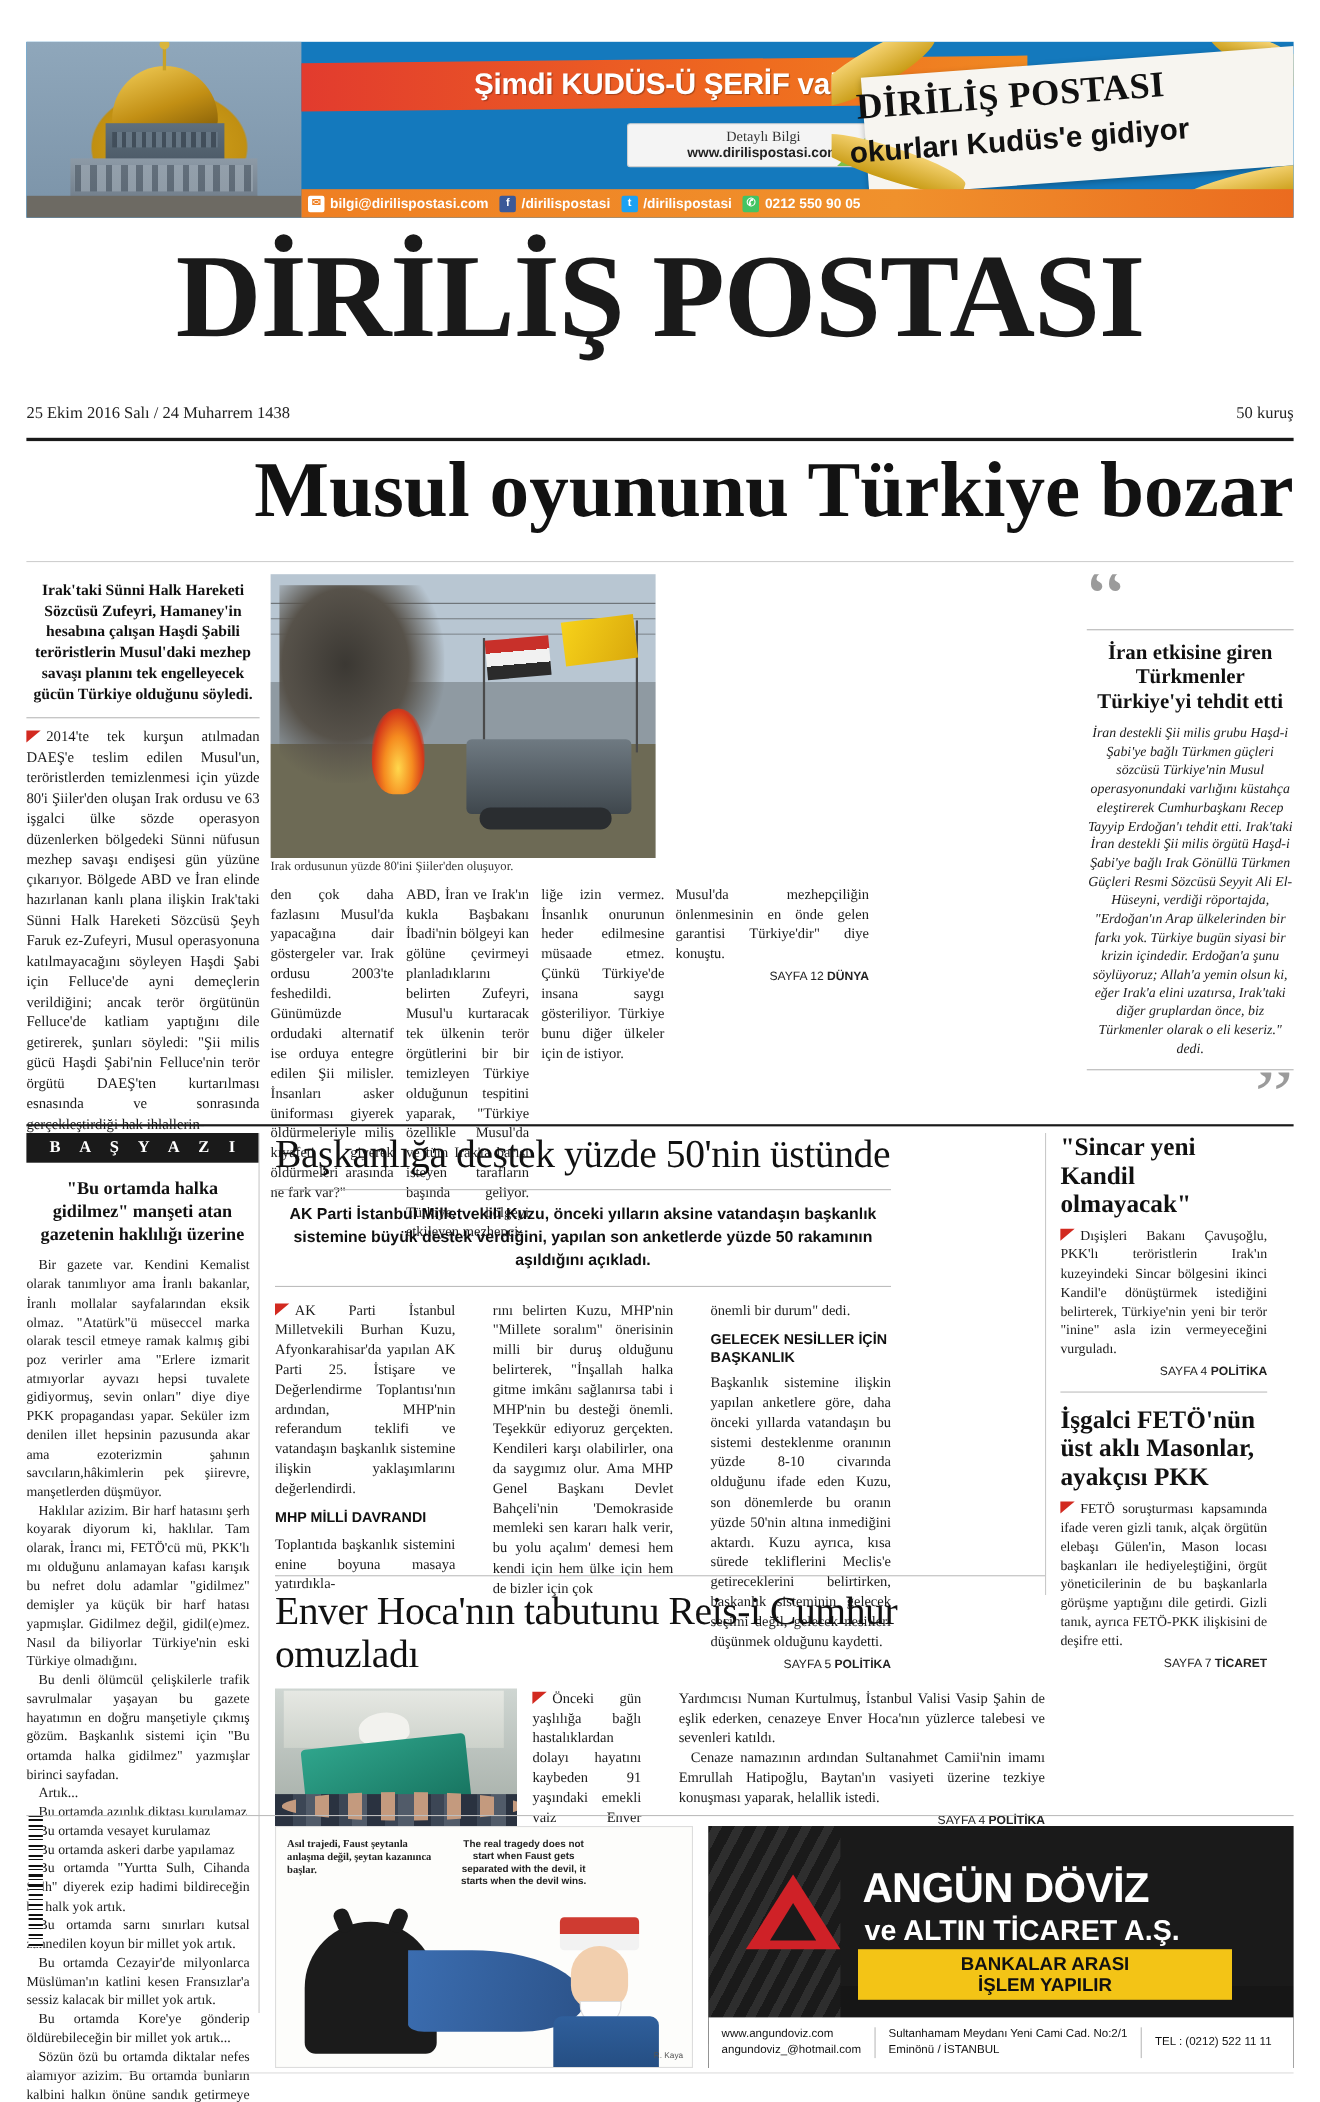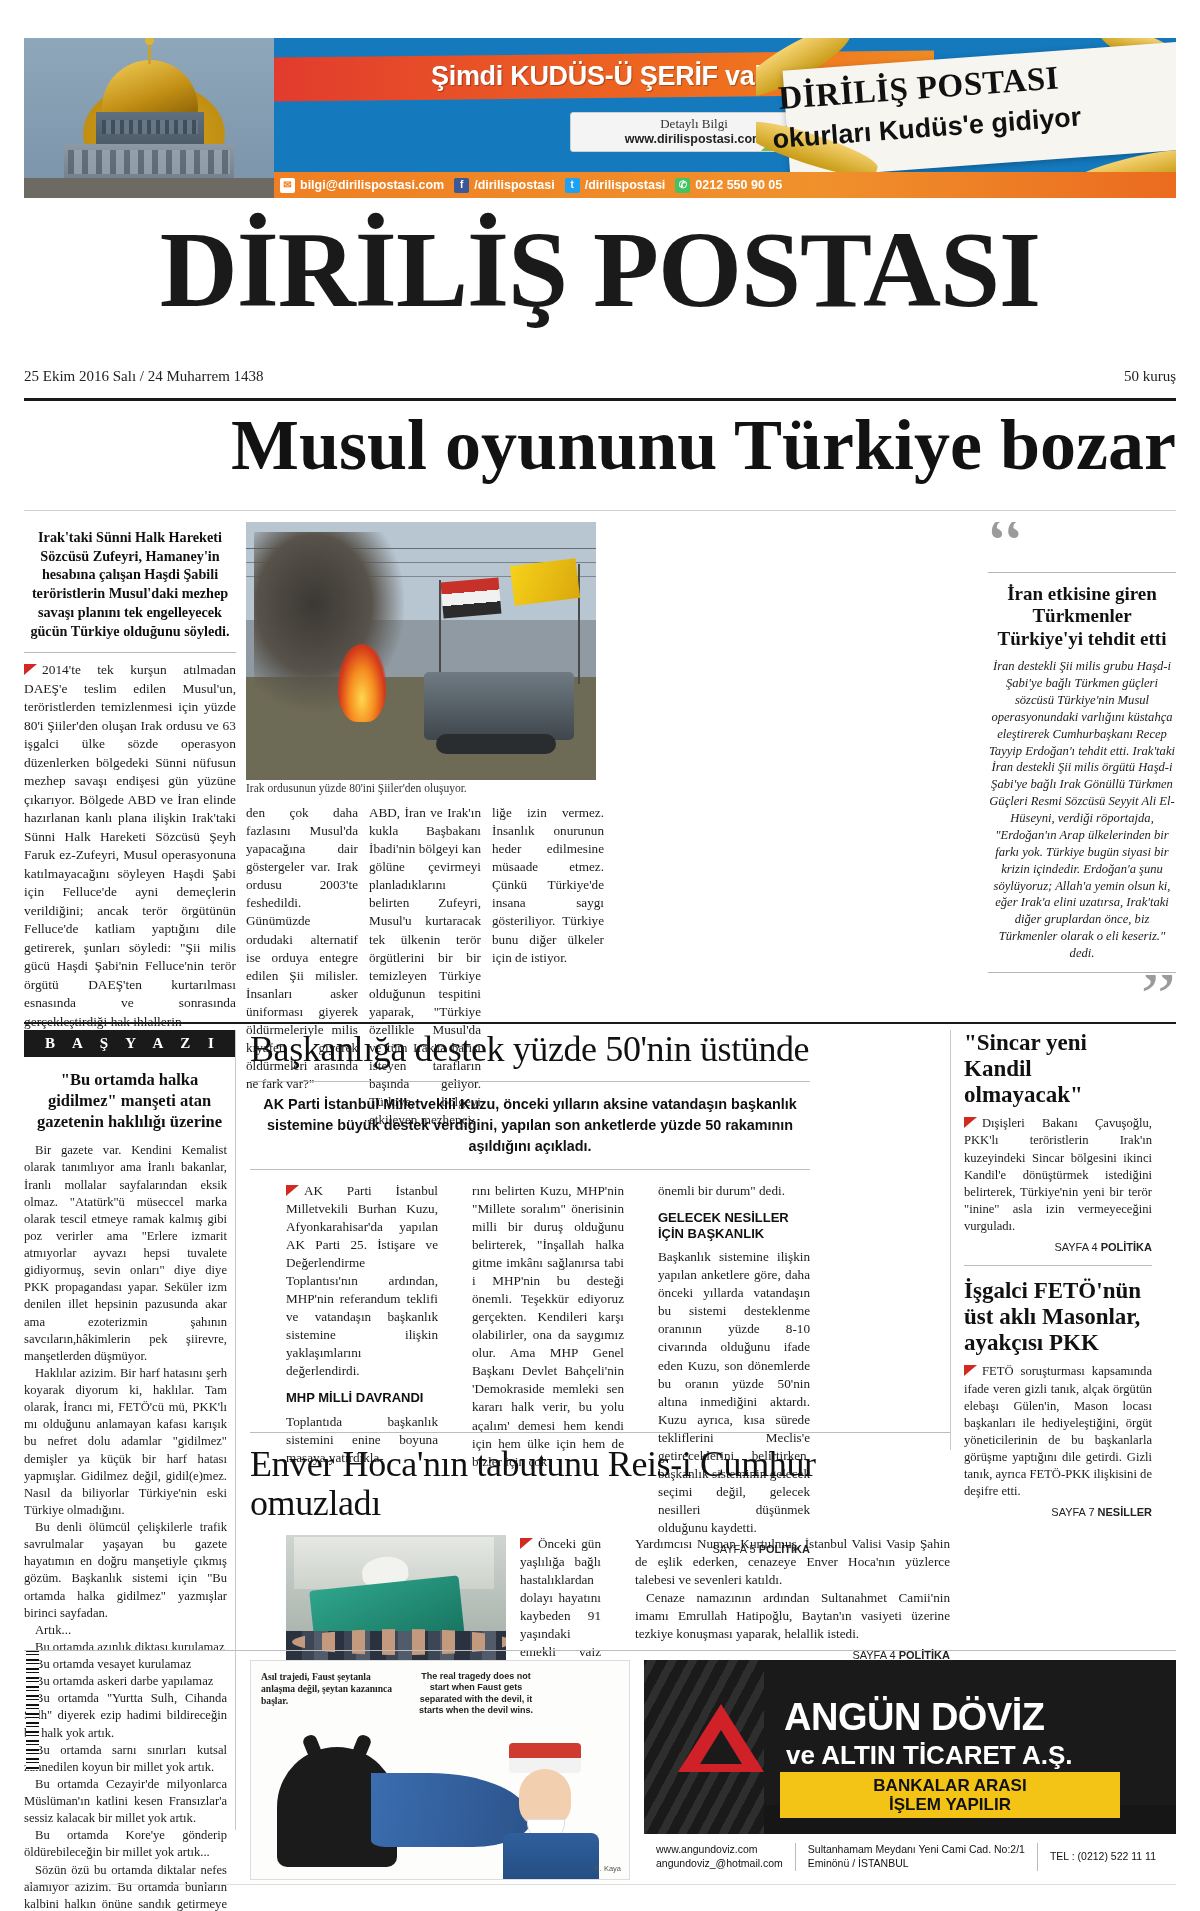--- a/index.html
+++ b/index.html
@@ -300,21 +300,21 @@
   .story1{ position:absolute; left:250px; top:1030px; width:560px; }
   .story1 h2, .story2 h2{
     margin:0; font-family:"Liberation Serif", serif; font-weight:normal;
     font-size:36px; line-height:1.08; color:#111; letter-spacing:-0.4px;
   }
   .thin-rule{ height:1px; background:#bdbdbd; margin:12px 0 12px; }
   .spot{
     font-family:"Liberation Sans", sans-serif; font-weight:bold; font-size:14.4px;
     line-height:1.45; text-align:center; color:#111; padding:0 6px;
   }
-  .cols2{ display:flex; gap:34px; margin-top:12px;margin-left:36px; }
+  .cols2{ display:flex; gap:34px; margin-top:12px; }
   .cols2 > div{ flex:1; }
   .subhead{
     font-family:"Liberation Sans", sans-serif; font-weight:bold; font-size:13px;
     line-height:1.25; margin:10px 0 6px; color:#111;
   }
 
   
   .side-right{ position:absolute; left:964px; top:1030px; width:188px; }
   .side-right h3{
     margin:0 0 8px 0; font-family:"Liberation Serif", serif; font-weight:bold;
@@ -551,20 +551,28 @@
     <div class="photo-caption">Irak ordusunun yüzde 80'ini Şiiler'den oluşuyor.</div>
 
     <div class="lead-col2 col-text">den çok daha fazlasını Musul'da yapacağına dair göstergeler var. Irak ordusu 2003'te feshedildi. Günümüzde ordudaki alternatif ise orduya entegre edilen Şii milisler. İnsanları asker üniforması giyerek öldürmeleriyle milis kıyafeti giyerek öldürmeleri arasında ne fark var?"</div>
     <div class="lead-col3 col-text">ABD, İran ve Irak'ın kukla Başbakanı İbadi'nin bölgeyi kan gölüne çevirmeyi planladıklarını belirten Zufeyri, Musul'u kurtaracak tek ülkenin terör örgütlerini bir bir temizleyen Türkiye olduğunun tespitini yaparak, "Türkiye özellikle Musul'da ve tüm Irak'ta barışı isteyen tarafların başında geliyor. Türkiye, bölgeyi etkileyen mezhepçi-</div>
 
     <div class="lead-col4">
       <div style="height:282px"></div>
       <div class="col-text">liğe izin vermez. İnsanlık onurunun heder edilmesine müsaade etmez. Çünkü Türkiye'de insana saygı gösteriliyor. Türkiye bunu diğer ülkeler için de istiyor.</div>
     </div>
 
+    <div class="lead-col5">
+      <div style="height:282px"></div>
+      <div class="col-text">Musul'da mezhepçiliğin önlenmesinin en önde gelen garantisi Türkiye'dir" diye konuştu.</div>
+      <div class="sayfa">
+        <span>SAYFA 12</span>
+        <b>DÜNYA</b>
+      </div>
+    </div>
 
     <div class="quote-box">
       <div class="qmark">“</div>
       <div class="q-rule"></div>
       <div class="quote-title">İran etkisine giren Türkmenler Türkiye'yi tehdit etti</div>
       <div class="quote-body">İran destekli Şii milis grubu Haşd-i Şabi'ye bağlı Türkmen güçleri sözcüsü Türkiye'nin Musul operasyonundaki varlığını küstahça eleştirerek Cumhurbaşkanı Recep Tayyip Erdoğan'ı tehdit etti. Irak'taki İran destekli Şii milis örgütü Haşd-i Şabi'ye bağlı Irak Gönüllü Türkmen Güçleri Resmi Sözcüsü Seyyit Ali El-Hüseyni, verdiği röportajda, "Erdoğan'ın Arap ülkelerinden bir farkı yok. Türkiye bugün siyasi bir krizin içindedir. Erdoğan'a şunu söylüyoruz; Allah'a yemin olsun ki, eğer Irak'a elini uzatırsa, Irak'taki diğer gruplardan önce, biz Türkmenler olarak o eli keseriz." dedi.</div>
       <div class="q-rule2"></div>
       <div class="qmark close">”</div>
     </div>
   </div>
@@ -661,21 +669,21 @@
       </div>
     </div>
     <div class="side-rule"></div>
     <div>
       <h3>İşgalci FETÖ'nün üst aklı Masonlar, ayakçısı PKK</h3>
       <div class="side-body">
         <span class="redtri"></span><span>FETÖ soruşturması kapsamında ifade veren gizli tanık, alçak örgütün elebaşı Gülen'in, Mason locası başkanları ile hediyeleştiğini, örgüt yöneticilerinin de bu başkanlarla görüşme yaptığını dile getirdi. Gizli tanık, ayrıca FETÖ-PKK ilişkisini de deşifre etti.</span>
       </div>
       <div class="sayfa">
         <span>SAYFA 7</span>
-        <b>NESİLLER</b>
+        <b>TİCARET</b>
       </div>
     </div>
   </div>
 
   <div class="rule-sec2"></div>
 
   <div class="cartoon">
     <div class="cap">Asıl trajedi, Faust şeytanla anlaşma değil, şeytan kazanınca başlar.</div>
     <div class="cap2">The real tragedy does not start when Faust gets separated with the devil, it starts when the devil wins.</div>
     <div class="devil"></div>

